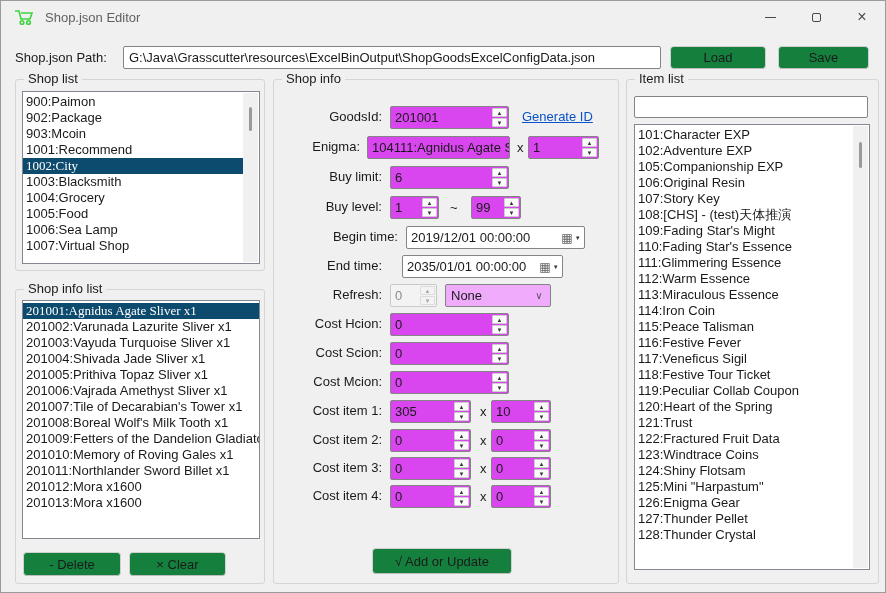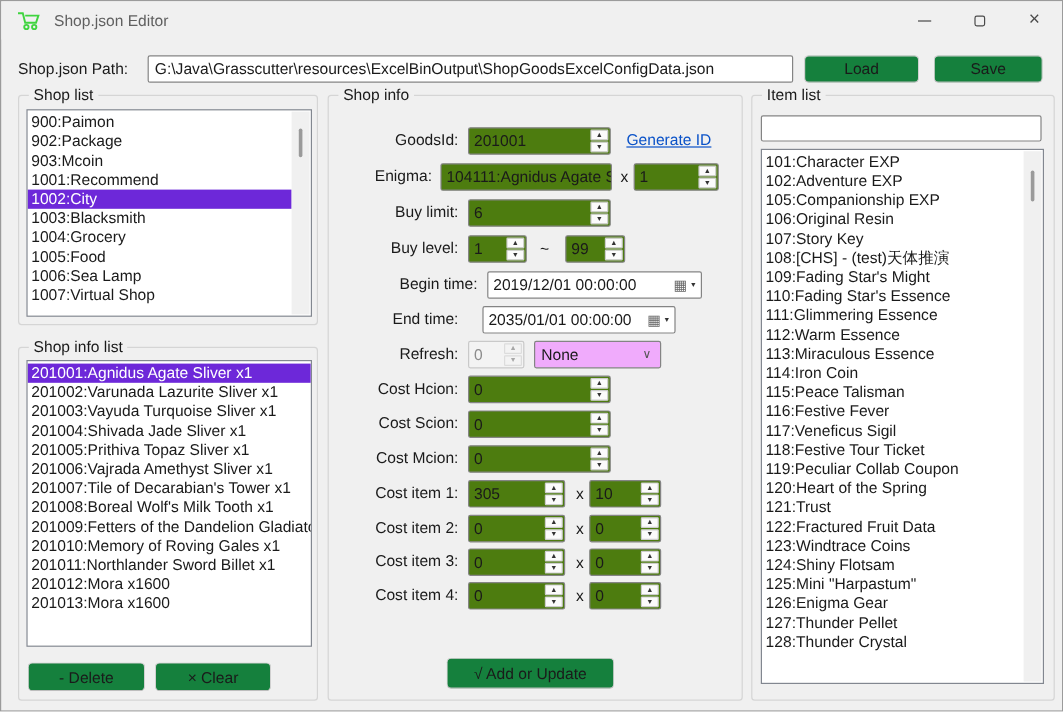--- a/index.html
+++ b/index.html
@@ -21,28 +21,28 @@
   .textbox{position:absolute;background:#fff;border:1px solid #848484;border-radius:2px;padding:3px 5px;white-space:nowrap;overflow:hidden;height:23px;}
   .btn{position:absolute;background:#15803d;border:1px solid #d0d0d0;border-bottom-color:#bdbdbd;border-radius:4px;display:flex;align-items:center;justify-content:center;height:23px;color:#1a1a1a;}
 
   
   .group{position:absolute;border:1px solid #d5d5d5;border-radius:3px;}
   .group>.gtitle{position:absolute;top:-9px;left:8px;background:#f0f0f0;padding:0 4px;}
 
   
   .listbox{position:absolute;background:#fff;border:1px solid #828790;overflow:hidden;padding-top:2px;}
   .listbox .row{height:16px;line-height:16px;padding:0 3px;white-space:nowrap;overflow:hidden;}
-  .listbox .row.selected{background:#6d28d9;color:#fff;}
+  .listbox .row.selected{background:#0c4a6e;color:#fff;font-family:Liberation Serif, serif;}
   .vtrack{position:absolute;top:1px;right:1px;bottom:1px;width:15px;background:#f0f0f0;}
   .vthumb{position:absolute;left:6px;width:3px;background:#9a9a9a;border-radius:2px;}
 
   
   .frow{position:absolute;height:23px;}
   .flabel{position:absolute;top:3px;text-align:right;white-space:nowrap;}
-  .spin{position:absolute;top:0;height:23px;background:#4d7c0f;border:1px solid #848484;border-radius:2px;display:flex;}
+  .spin{position:absolute;top:0;height:23px;background:#d946ef;border:1px solid #848484;border-radius:2px;display:flex;}
   .spin .val{flex:1;padding:3px 0 0 4px;overflow:hidden;white-space:nowrap;}
   .spin .ud{width:15px;display:flex;flex-direction:column;margin:1px;gap:1px;}
   .spin .ud .b{flex:1;border:1px solid #cdcdcd;border-radius:1px;background:#fbfbfb;display:flex;align-items:center;justify-content:center;font-size:6px;color:#333;line-height:1;}
   .spin.disabled{background:#f3f3f3;border-color:#c9c9c9;}
   .spin.disabled .val{color:#8b8b8b;}
   .spin.disabled .ud .b{background:#f3f3f3;border-color:#dcdcdc;color:#a7a7a7;}
   .dtp{position:absolute;top:0;height:23px;background:#fff;border:1px solid #848484;border-radius:2px;display:flex;align-items:center;}
   .dtp .val{flex:1;padding-left:4px;white-space:nowrap;overflow:hidden;}
   .dtp .cal{width:26px;display:flex;align-items:center;justify-content:center;color:#666;gap:2px;}
   .dtp .cal .grid{font-size:12px;line-height:1;}

